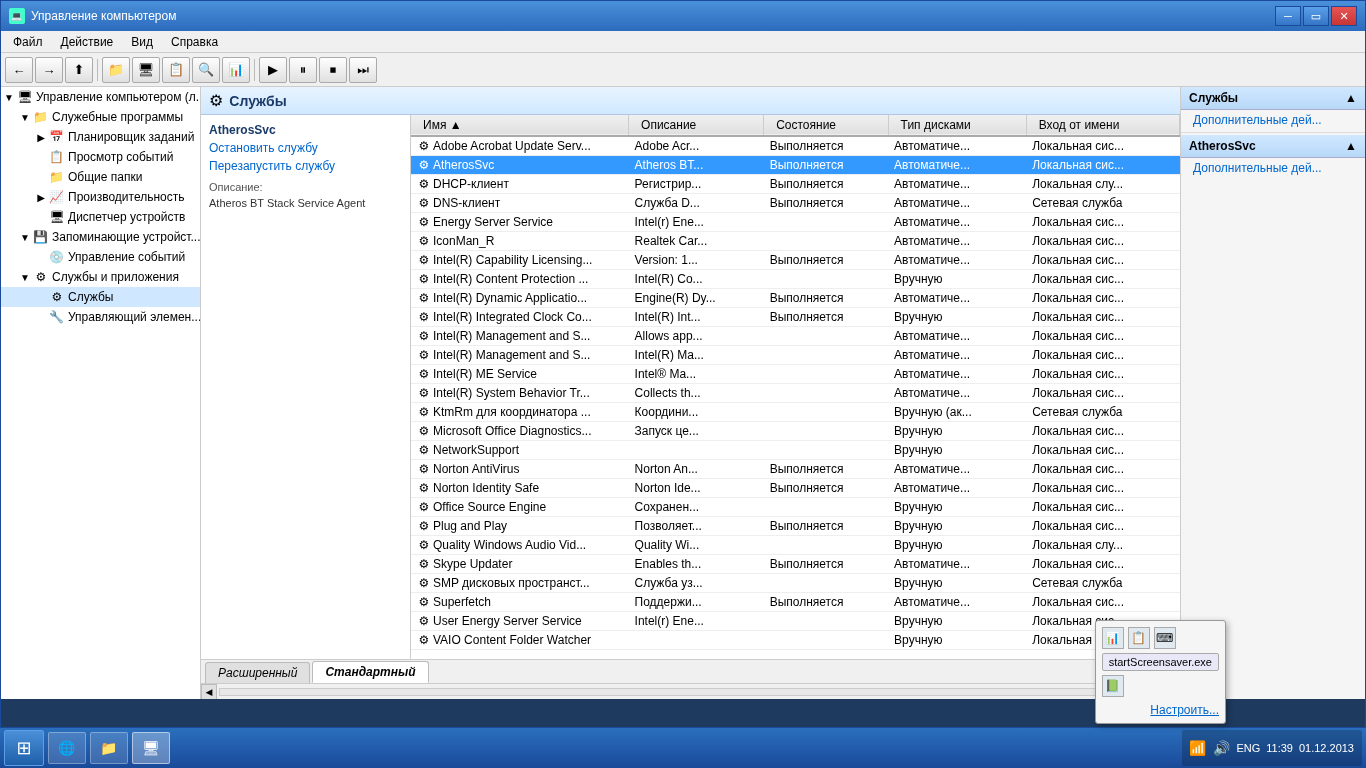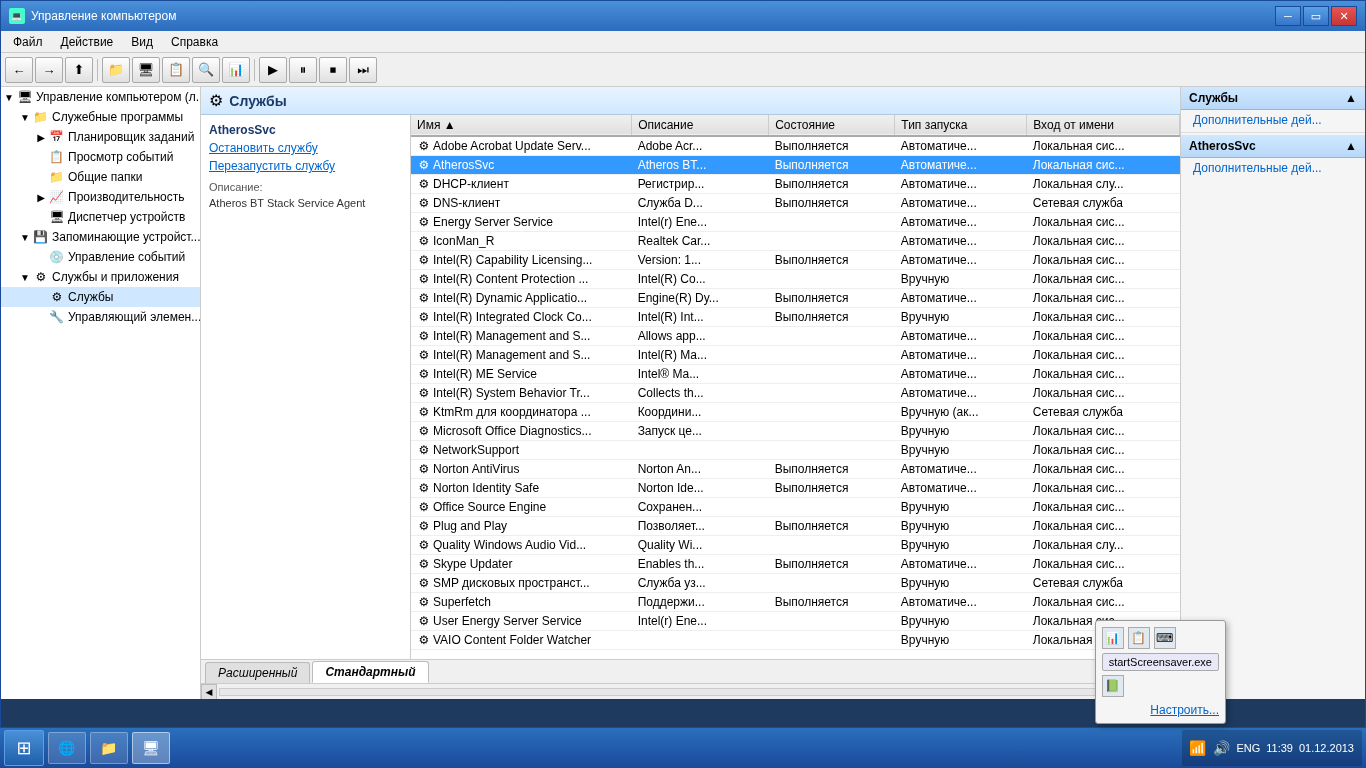--- a/index.html
+++ b/index.html
@@ -122,42 +122,42 @@
     .service-detail {
       width: 210px;
       padding: 8px;
       border-right: 1px solid #ccc;
       display: flex;
       flex-direction: column;
       gap: 4px;
       overflow-y: auto;
     }
     .detail-title { font-weight: bold; font-size: 12px; color: #1a3a6a; }
-    .detail-link { color: #0066cc; text-decoration: underline; cursor: pointer; font-size: 12px; }
+    .detail-link { color: #0066cc; cursor: pointer; font-size: 12px; }
     .detail-desc-label { font-size: 11px; color: #555; margin-top: 4px; }
     .detail-desc { font-size: 11px; color: #333; }
 
     
     .table-container {
       flex: 1;
       overflow-y: auto;
       overflow-x: hidden;
     }
     table {
       width: 100%;
       border-collapse: collapse;
       font-size: 12px;
     }
     thead tr {
       background: linear-gradient(to bottom, #f0f0f0, #e0e0e0);
       border-bottom: 2px solid #aaa;
     }
     th {
       text-align: left;
-      padding: 3px 6px;
+      padding: 3px 12px;
       border-right: 1px solid #ccc;
       font-weight: normal;
       font-size: 12px;
       cursor: pointer;
       white-space: nowrap;
     }
     td {
       padding: 2px 6px;
       border-bottom: 1px solid #eee;
       white-space: nowrap;
@@ -450,21 +450,21 @@
           <span class="detail-desc">Atheros BT Stack Service Agent</span>
         </div>
 
         <div class="table-container">
           <table>
             <thead>
               <tr>
                 <th><span>Имя</span> ▲</th>
                 <th><span>Описание</span></th>
                 <th><span>Состояние</span></th>
-                <th><span>Тип запуска</span></th>
+                <th><span>Тип дисками</span></th>
                 <th><span>Вход от имени</span></th>
               </tr>
             </thead>
             <tbody id="services-tbody">
             <tr>
       <td><span class="row-icon">⚙</span>Adobe Acrobat Update Serv...</td>
       <td>Adobe Acr...</td>
       <td>Выполняется</td>
       <td>Автоматиче...</td>
       <td>Локальная сис...</td>

